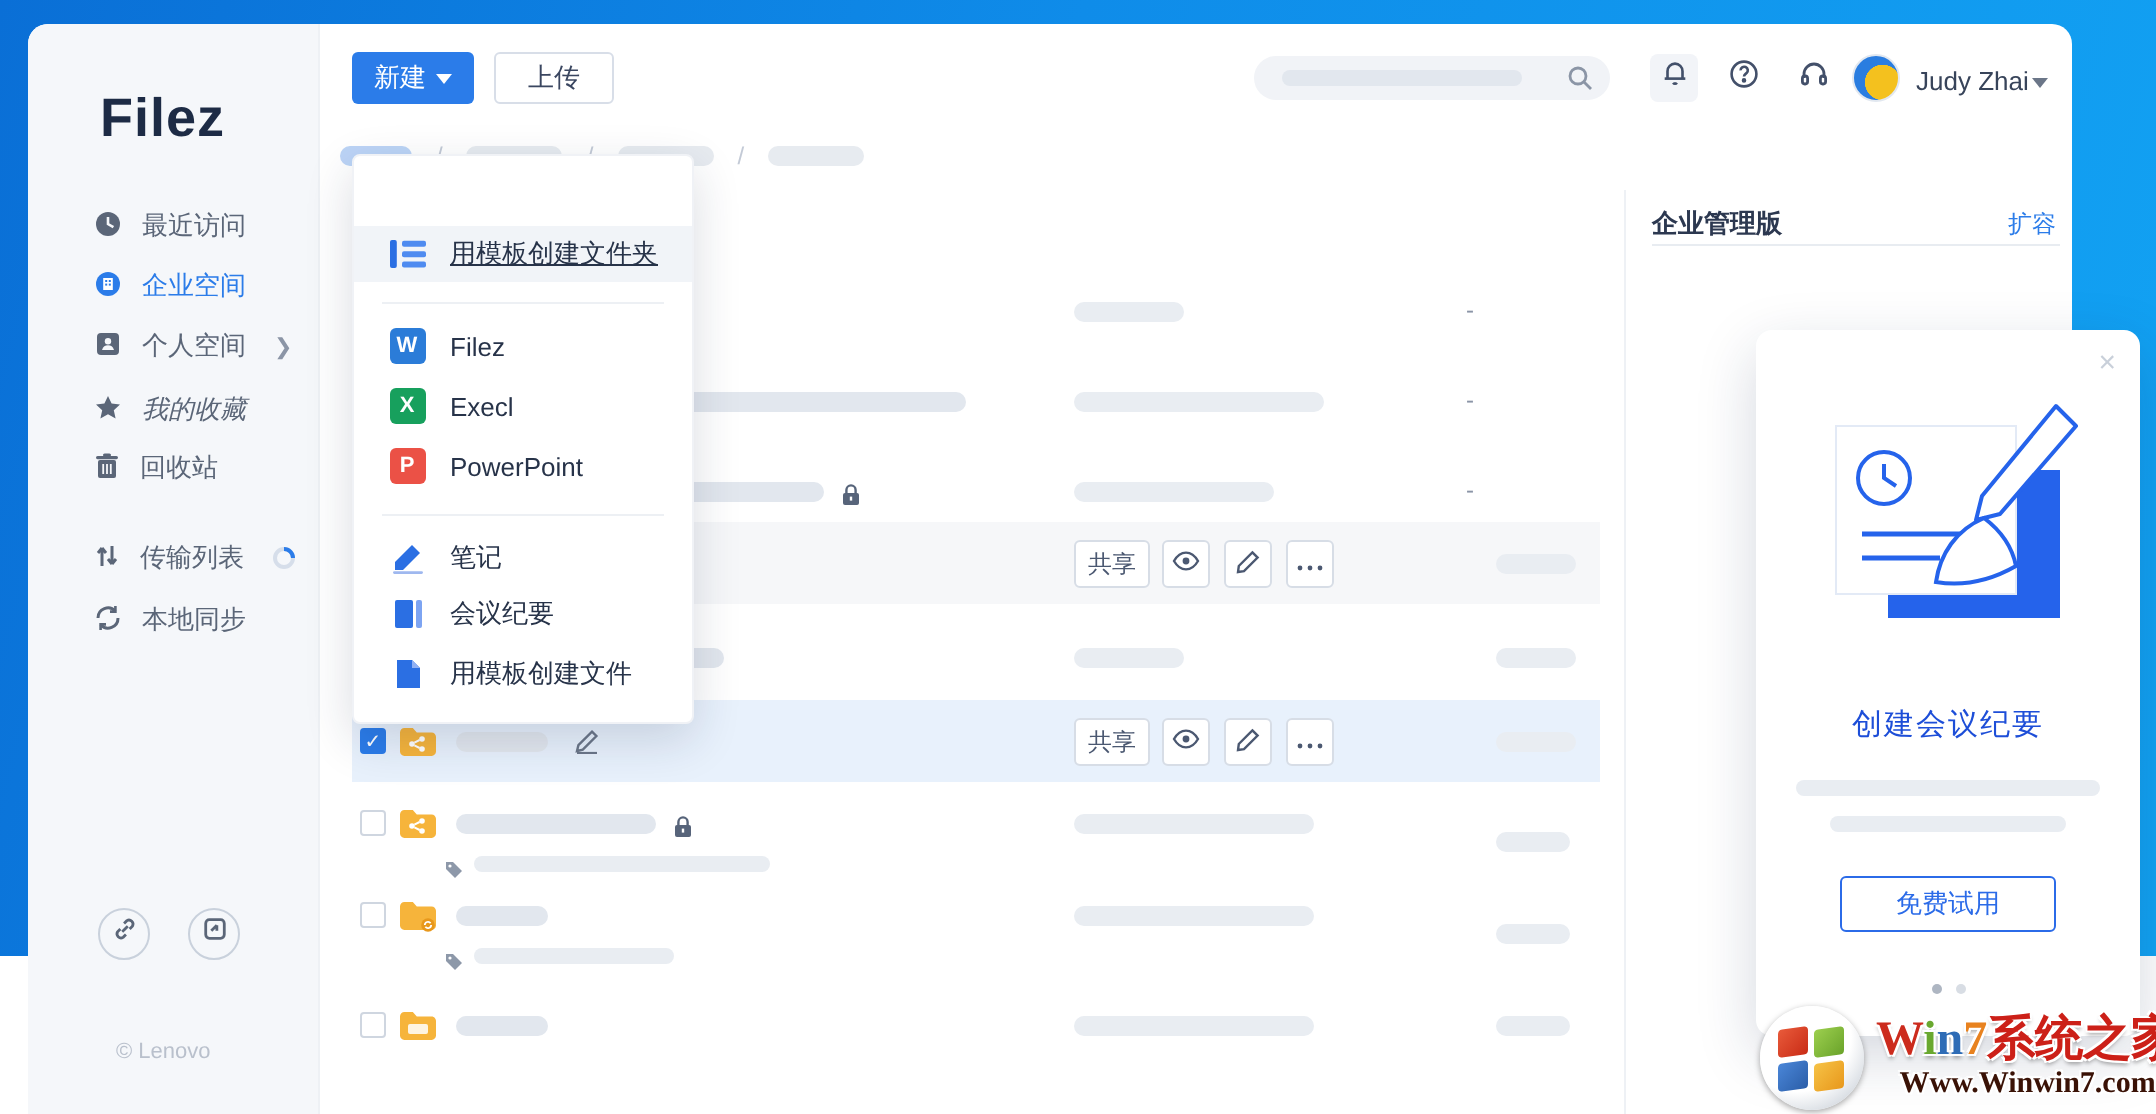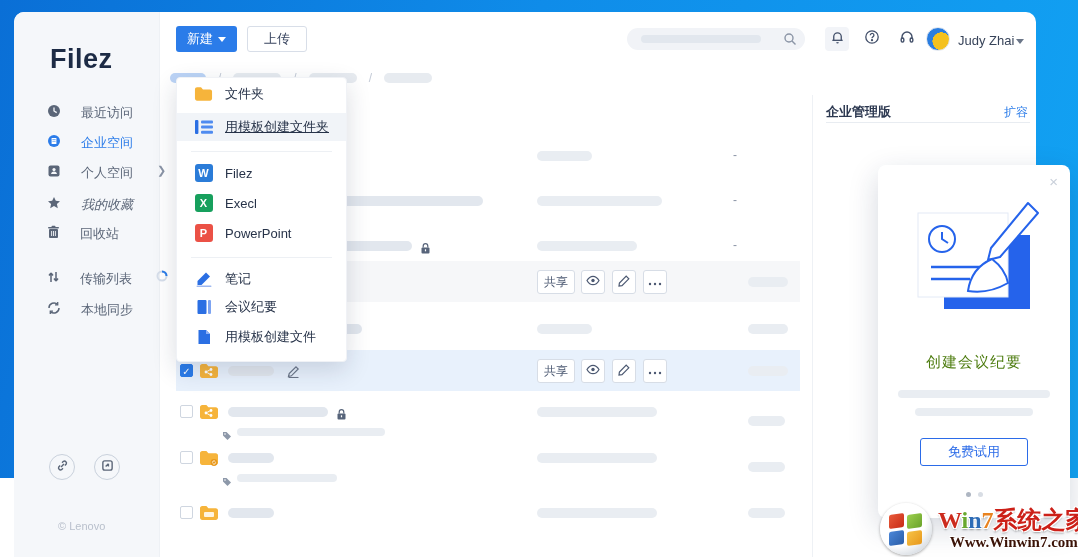--- a/index.html
+++ b/index.html
@@ -12,21 +12,21 @@
   .bg-blue{position:absolute;left:0;top:0;width:1078px;height:478px;
            background:linear-gradient(105deg,#0a6fd6 0%,#0f8ce9 45%,#12a3f3 100%);}
   .app-card{position:absolute;left:14px;top:12px;width:1022px;height:545px;
             background:#fff;border-radius:10px 10px 0 0;}
   .sidebar-bg{position:absolute;left:14px;top:12px;width:146px;height:545px;
               background:#f5f7fa;border-radius:10px 0 0 0;border-right:1px solid #eef1f5;}
 
   .logo{position:absolute;left:50px;top:44px;font-size:27px;font-weight:800;
         color:#1d2b45;letter-spacing:.5px;}
 
-  .side-item{position:absolute;left:47px;display:flex;align-items:flex-start;gap:20px;
+  .side-item{position:absolute;left:47px;display:flex;align-items:center;gap:10px;
              font-size:13px;color:#5b6678;cursor:pointer;white-space:nowrap;}
   .side-item.active{color:#2b7ce9;}
   .side-item svg{flex:0 0 auto;}
   .side-chevron{font-size:11px;color:#8b95a6;margin-left:4px;}
   .round-btn{position:absolute;width:26px;height:26px;border:1px solid #c9d1dc;border-radius:50%;
              background:#fff0;display:flex;align-items:center;justify-content:center;color:#5b6678;}
   .copyright{position:absolute;left:58px;top:520px;font-size:11px;color:#b9c0cc;}
 
   
   .btn-new{position:absolute;left:176px;top:26px;width:61px;height:26px;background:#2b7ce9;
@@ -97,21 +97,21 @@
   .menu-item.hl{background:#f1f4f8;}
   .menu-div{position:absolute;left:14px;right:14px;height:1px;background:#edf0f4;}
   .doc-badge{width:18px;height:18px;border-radius:3px;color:#fff;font-size:11px;font-weight:700;
              display:flex;align-items:center;justify-content:center;}
 
   
   .promo{position:absolute;left:878px;top:165px;width:192px;height:353px;background:#fff;
          border-radius:8px;box-shadow:0 10px 30px rgba(20,40,80,.18);z-index:20;}
   .promo .close{position:absolute;right:12px;top:8px;font-size:15px;color:#c9d0da;cursor:pointer;}
   .promo-title{position:absolute;left:0;width:100%;top:188px;text-align:center;font-size:15px;
-               color:#4d7c0f;font-weight:500;letter-spacing:1px;}
+               color:#1d4ed8;font-weight:500;letter-spacing:1px;}
   .promo-pill{position:absolute;height:8px;border-radius:4px;background:#e9edf2;}
   .promo-btn{position:absolute;left:42px;top:273px;width:108px;height:28px;background:#fff;
              border:1px solid #2b6be8;border-radius:3px;color:#2b6be8;font-size:13px;
              display:flex;align-items:center;justify-content:center;cursor:pointer;}
   .promo-dot{position:absolute;width:5px;height:5px;border-radius:50%;top:327px;}
 
   
   .wm{position:absolute;left:880px;top:503px;z-index:30;display:flex;align-items:center;}
   .wm-circle{width:52px;height:52px;border-radius:50%;
              background:radial-gradient(circle at 35% 30%,#ffffff 0 55%,#dfe3e8 75%,#b9bfc8 100%);
@@ -410,28 +410,20 @@
             <path d="M1 3.2C1 2 2 1 3.2 1h4.2l2 2.2h7.4C18 3.2 19 4.2 19 5.4v7.4c0 1.2-1 2.2-2.2 2.2H3.2C2 15 1 14 1 12.8z" fill="#F6B43B"></path>
             <rect x="5" y="7" width="10" height="5" rx="1" fill="#fff" opacity=".85"></rect>
           </svg></span>
         <span class="pill name" style="left:52px;top:18px;width:46px;height:10px;"></span>
         <span class="pill" style="left:361px;top:18px;width:120px;height:10px;"></span>
         <span class="pill" style="left:572px;top:18px;width:37px;height:10px;"></span>
       </div>
     </div>
 
   <div class="menu" id="new-menu">
-      <div class="menu-item" style="top: 2px;">
-        <span style="width:19px;display:flex;justify-content:center;">
-          <svg width="19" height="16" viewBox="0 0 20 16">
-            <path d="M1 3.2C1 2 2 1 3.2 1h4.2l2 2.2h7.4C18 3.2 19 4.2 19 5.4v7.4c0 1.2-1 2.2-2.2 2.2H3.2C2 15 1 14 1 12.8z" fill="#F6B43B"></path>
-          </svg>
-        </span>
-        <span>文件夹</span>
-      </div>
       <div class="menu-item hl" style="top: 35px; text-decoration: underline;">
         <span style="width:19px;display:flex;justify-content:center;">
           <svg width="18" height="16" viewBox="0 0 18 16">
             <rect x="0" y="1" width="3.4" height="14" rx="1" fill="#2B6FE3"></rect>
             <rect x="6" y="1.4" width="12" height="3" rx="1" fill="#4f8bf0"></rect>
             <rect x="6" y="6.6" width="12" height="3" rx="1" fill="#4f8bf0"></rect>
             <rect x="6" y="11.8" width="12" height="3" rx="1" fill="#4f8bf0"></rect>
           </svg>
         </span>
         <span>用模板创建文件夹</span>

